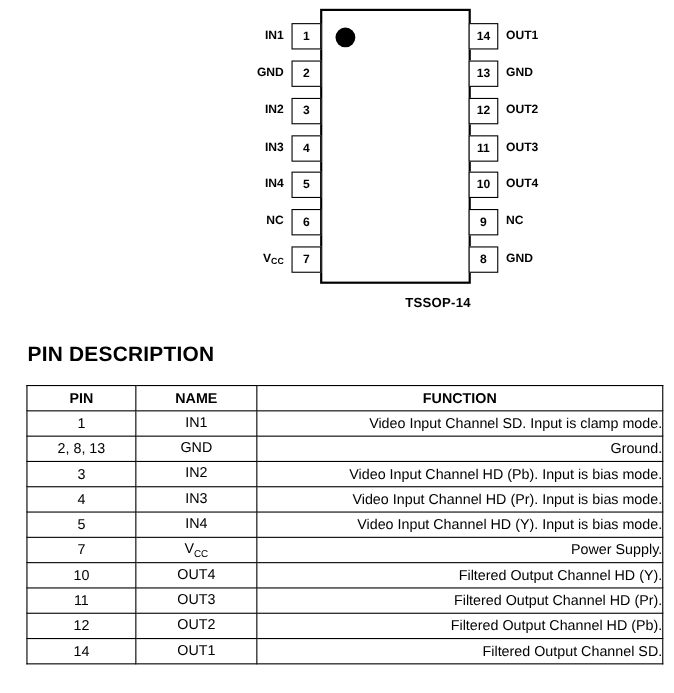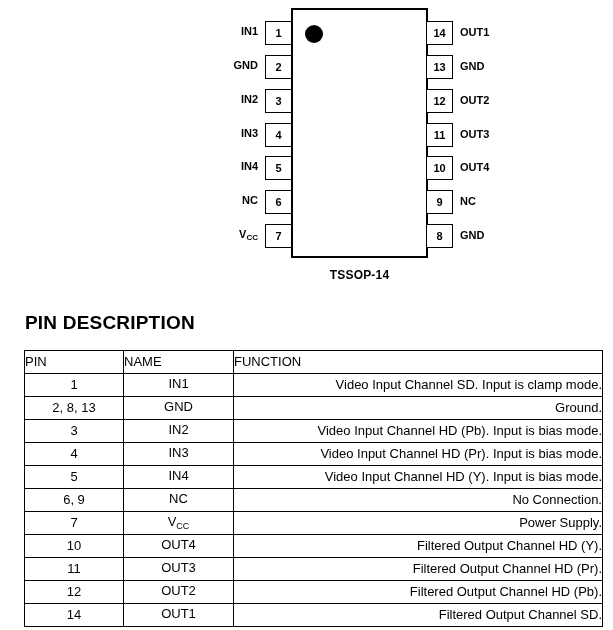--- a/index.html
+++ b/index.html
@@ -56,21 +56,21 @@
   .pin-label sub, .name-sub {
     font-size: 8px;
     vertical-align: -2px;
     font-weight: bold;
     text-align: right;
   }
 
   .pkg-label {
     position: absolute;
     left: 291px; top: 268px; width: 137px;
-    text-align: center;
+    text-align: right;
     font-size: 12px; font-weight: bold;
     letter-spacing: 0.2px;
   }
 
   
   .section-title {
     position: absolute;
     left: 25px; top: 312px;
     font-size: 19px; font-weight: bold;
     letter-spacing: 0.2px;
@@ -85,21 +85,21 @@
     table-layout: fixed;
     font-size: 13px;
   }
   .pin-table th, .pin-table td {
     border: 1.5px solid #000;
     height: 23px;
     padding: 0;
     vertical-align: middle;
     line-height: 1.1;
   }
-  .pin-table th { font-weight: normal; text-align: left; }
+  .pin-table th { font-weight: bold; text-align: center; }
   .col-pin  { width: 99px;  }
   .col-name { width: 110px; }
   .col-func { width: 369px; }
   .td-center { text-align: center; }
   .td-func { text-align: right; padding-left: 8px !important; }
   .name-sub { vertical-align: -3px; font-weight: normal; font-size: 9px; }
 </style>
 </head>
 <body>
 
@@ -205,25 +205,20 @@
       <td class="td-center">4</td>
       <td class="td-center"><span>IN3</span><sub class="name-sub"></sub></td>
       <td class="td-func">Video Input Channel HD (Pr). Input is bias mode.</td>
     </tr>
     <tr>
       <td class="td-center">5</td>
       <td class="td-center"><span>IN4</span><sub class="name-sub"></sub></td>
       <td class="td-func">Video Input Channel HD (Y). Input is bias mode.</td>
     </tr>
     <tr>
-      <td class="td-center">6, 9</td>
-      <td class="td-center"><span>NC</span><sub class="name-sub"></sub></td>
-      <td class="td-func">No Connection.</td>
-    </tr>
-    <tr>
       <td class="td-center">7</td>
       <td class="td-center"><span>V</span><sub class="name-sub">CC</sub></td>
       <td class="td-func">Power Supply.</td>
     </tr>
     <tr>
       <td class="td-center">10</td>
       <td class="td-center"><span>OUT4</span><sub class="name-sub"></sub></td>
       <td class="td-func">Filtered Output Channel HD (Y).</td>
     </tr>
     <tr>

